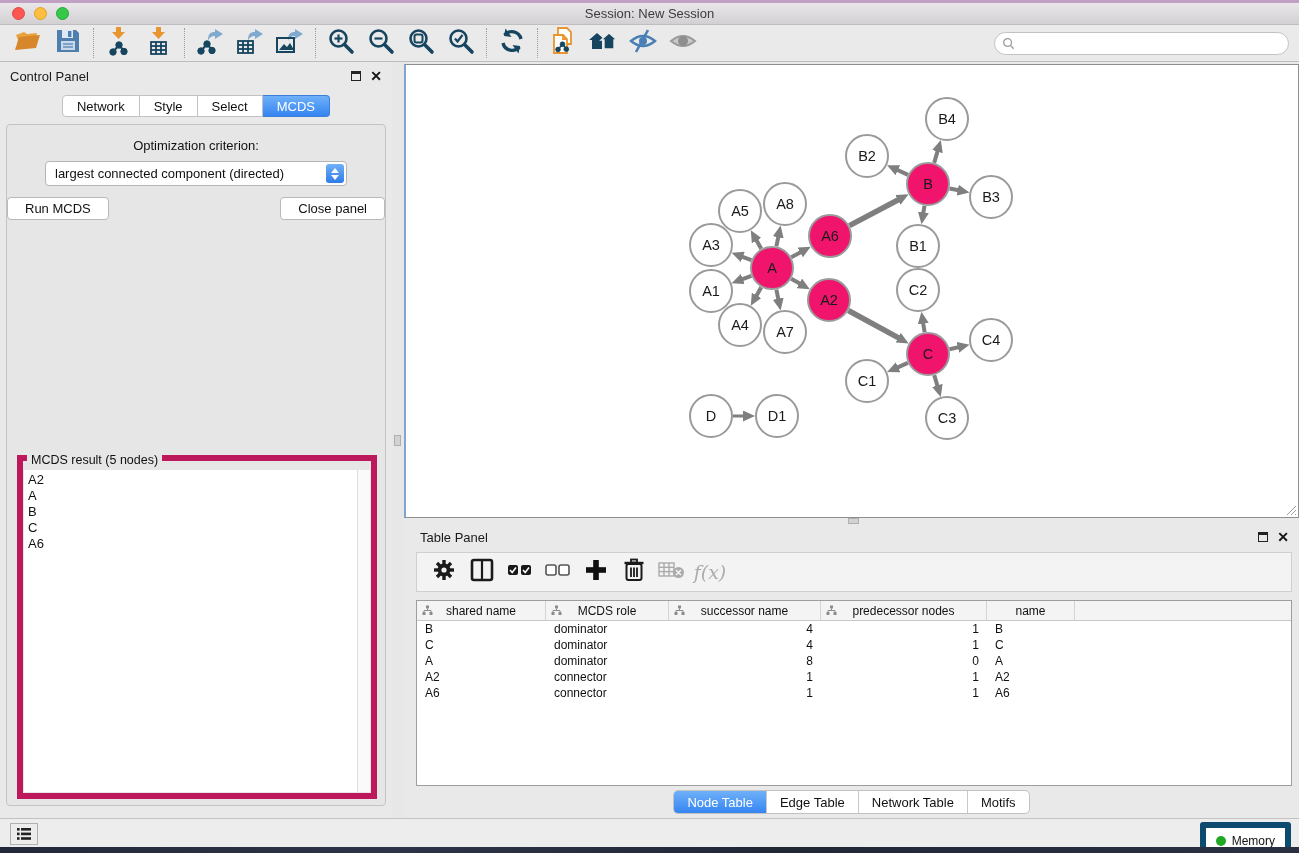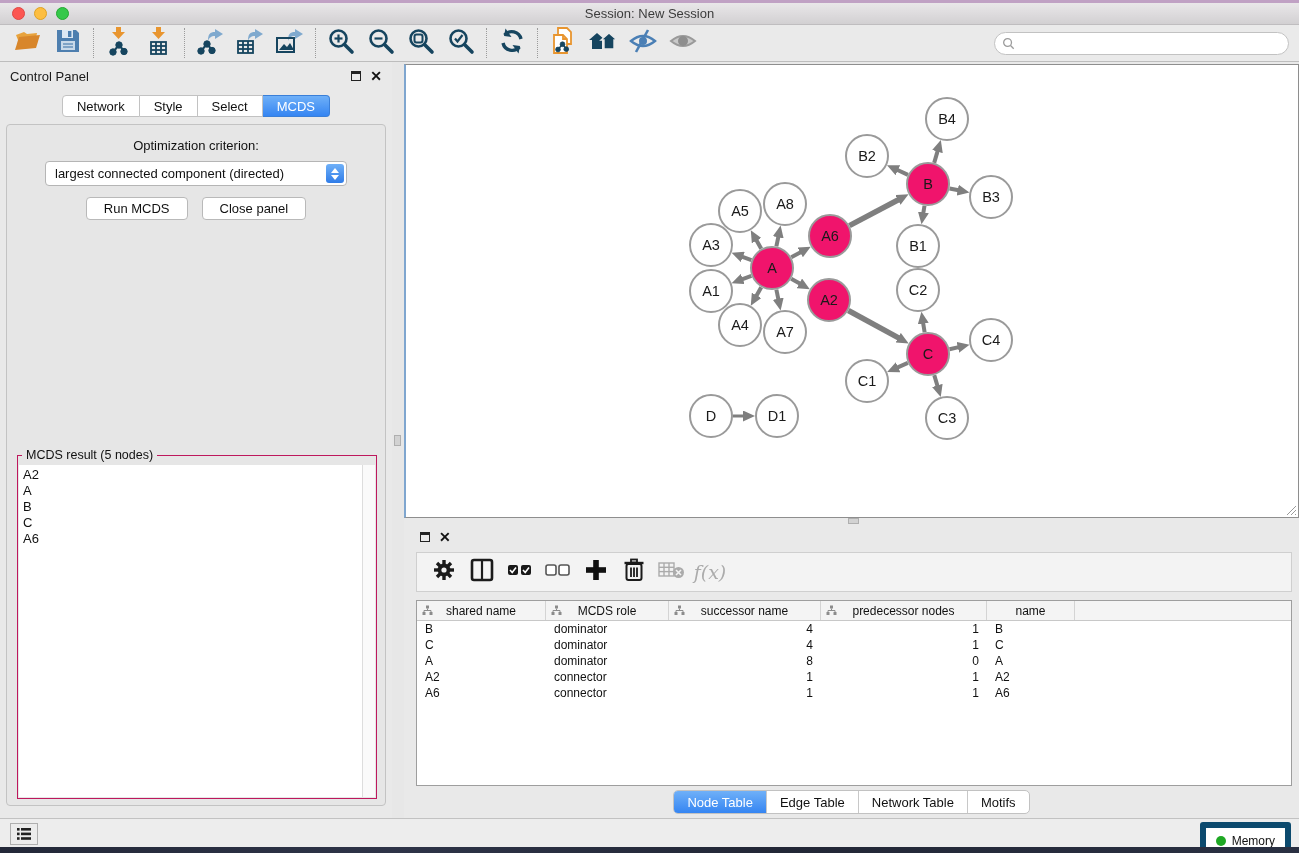--- a/index.html
+++ b/index.html
@@ -44,25 +44,25 @@
 
   .cp-content { position:absolute; left:6px; right:6px; top:62px; bottom:12px; background:#E6E6E6;
     border:1px solid #C3C3C3; border-radius:4px; }
   .opt-label { text-align:center; margin-top:13px; font-size:13px; color:#111; }
   .dropdown { position:relative; margin:8px 38px 0 38px; height:25px; background:#fff; border:1px solid #B5B5B5;
     border-radius:4px; display:flex; align-items:center; padding-left:9px; font-size:13px; color:#111; }
   .dd-stepper { position:absolute; right:2px; top:2px; bottom:2px; width:18px; border-radius:3px;
     background:linear-gradient(#6FB0F8,#2F7CE8); display:flex; flex-direction:column; align-items:center; justify-content:center; gap:2px; }
   .dd-up { width:0; height:0; border-left:4px solid transparent; border-right:4px solid transparent; border-bottom:5px solid #fff; }
   .dd-down { width:0; height:0; border-left:4px solid transparent; border-right:4px solid transparent; border-top:5px solid #fff; }
-  .cp-buttons { display:flex; justify-content:center; gap:14px; margin-top:11px; }
+  .cp-buttons { display:flex; justify-content:space-between; gap:14px; margin-top:11px; }
   .push-btn { height:23px; padding:0 17px; background:#fff; border:1px solid #B9B9B9; border-radius:4px;
     font-size:13px; color:#111; display:flex; align-items:center; }
 
-  .result-group { position:absolute; left:10px; right:8px; top:330px; height:344px; border:1px solid #be185d; }
+  .result-group { position:absolute; left:10px; right:8px; top:330px; height:344px; border:6px solid #be185d; }
   .result-legend { position:absolute; top:-8px; left:4px; background:#E6E6E6; padding:0 4px; font-size:12.5px; color:#111; }
   .result-list { position:absolute; left:1px; right:1px; top:9px; bottom:1px; background:#fff; overflow:hidden; }
   .result-items { position:absolute; left:0; top:2px; right:14px; }
   .result-item { font-size:13px; color:#111; padding-left:4px; line-height:16px; }
   .result-scroll { position:absolute; right:0; top:0; bottom:0; width:13px; background:#FAFAFA; border-left:1px solid #DDD; }
 
   .v-divider { position:absolute; left:392px; top:62px; width:12px; height:756px; background:#E7E7E7; }
   .v-handle { position:absolute; left:2px; top:373px; width:7px; height:11px; background:#D2D2D2; border:1px solid #AFAFAF; }
 
   
@@ -454,20 +454,21 @@
       </svg>
     </div>
   </div>
 
   <div class="h-divider">
     <div class="h-handle"></div>
   </div>
 
   <div class="table-panel">
     <div class="tp-head">
+      <span class="panel-title">Table Panel</span>
       <span class="win-icos">
         <span class="float-ico"></span>
         <span class="close-ico">✕</span>
       </span>
     </div>
     <div class="tp-toolbar" id="tp-toolbar">
         <div class="tp-btn">
           <span><svg width="24" height="24" viewBox="0 0 24 24">
               <g stroke="#1B1B1B" stroke-width="3.4">
                 <line x1="12" y1="2" x2="12" y2="22"></line>

